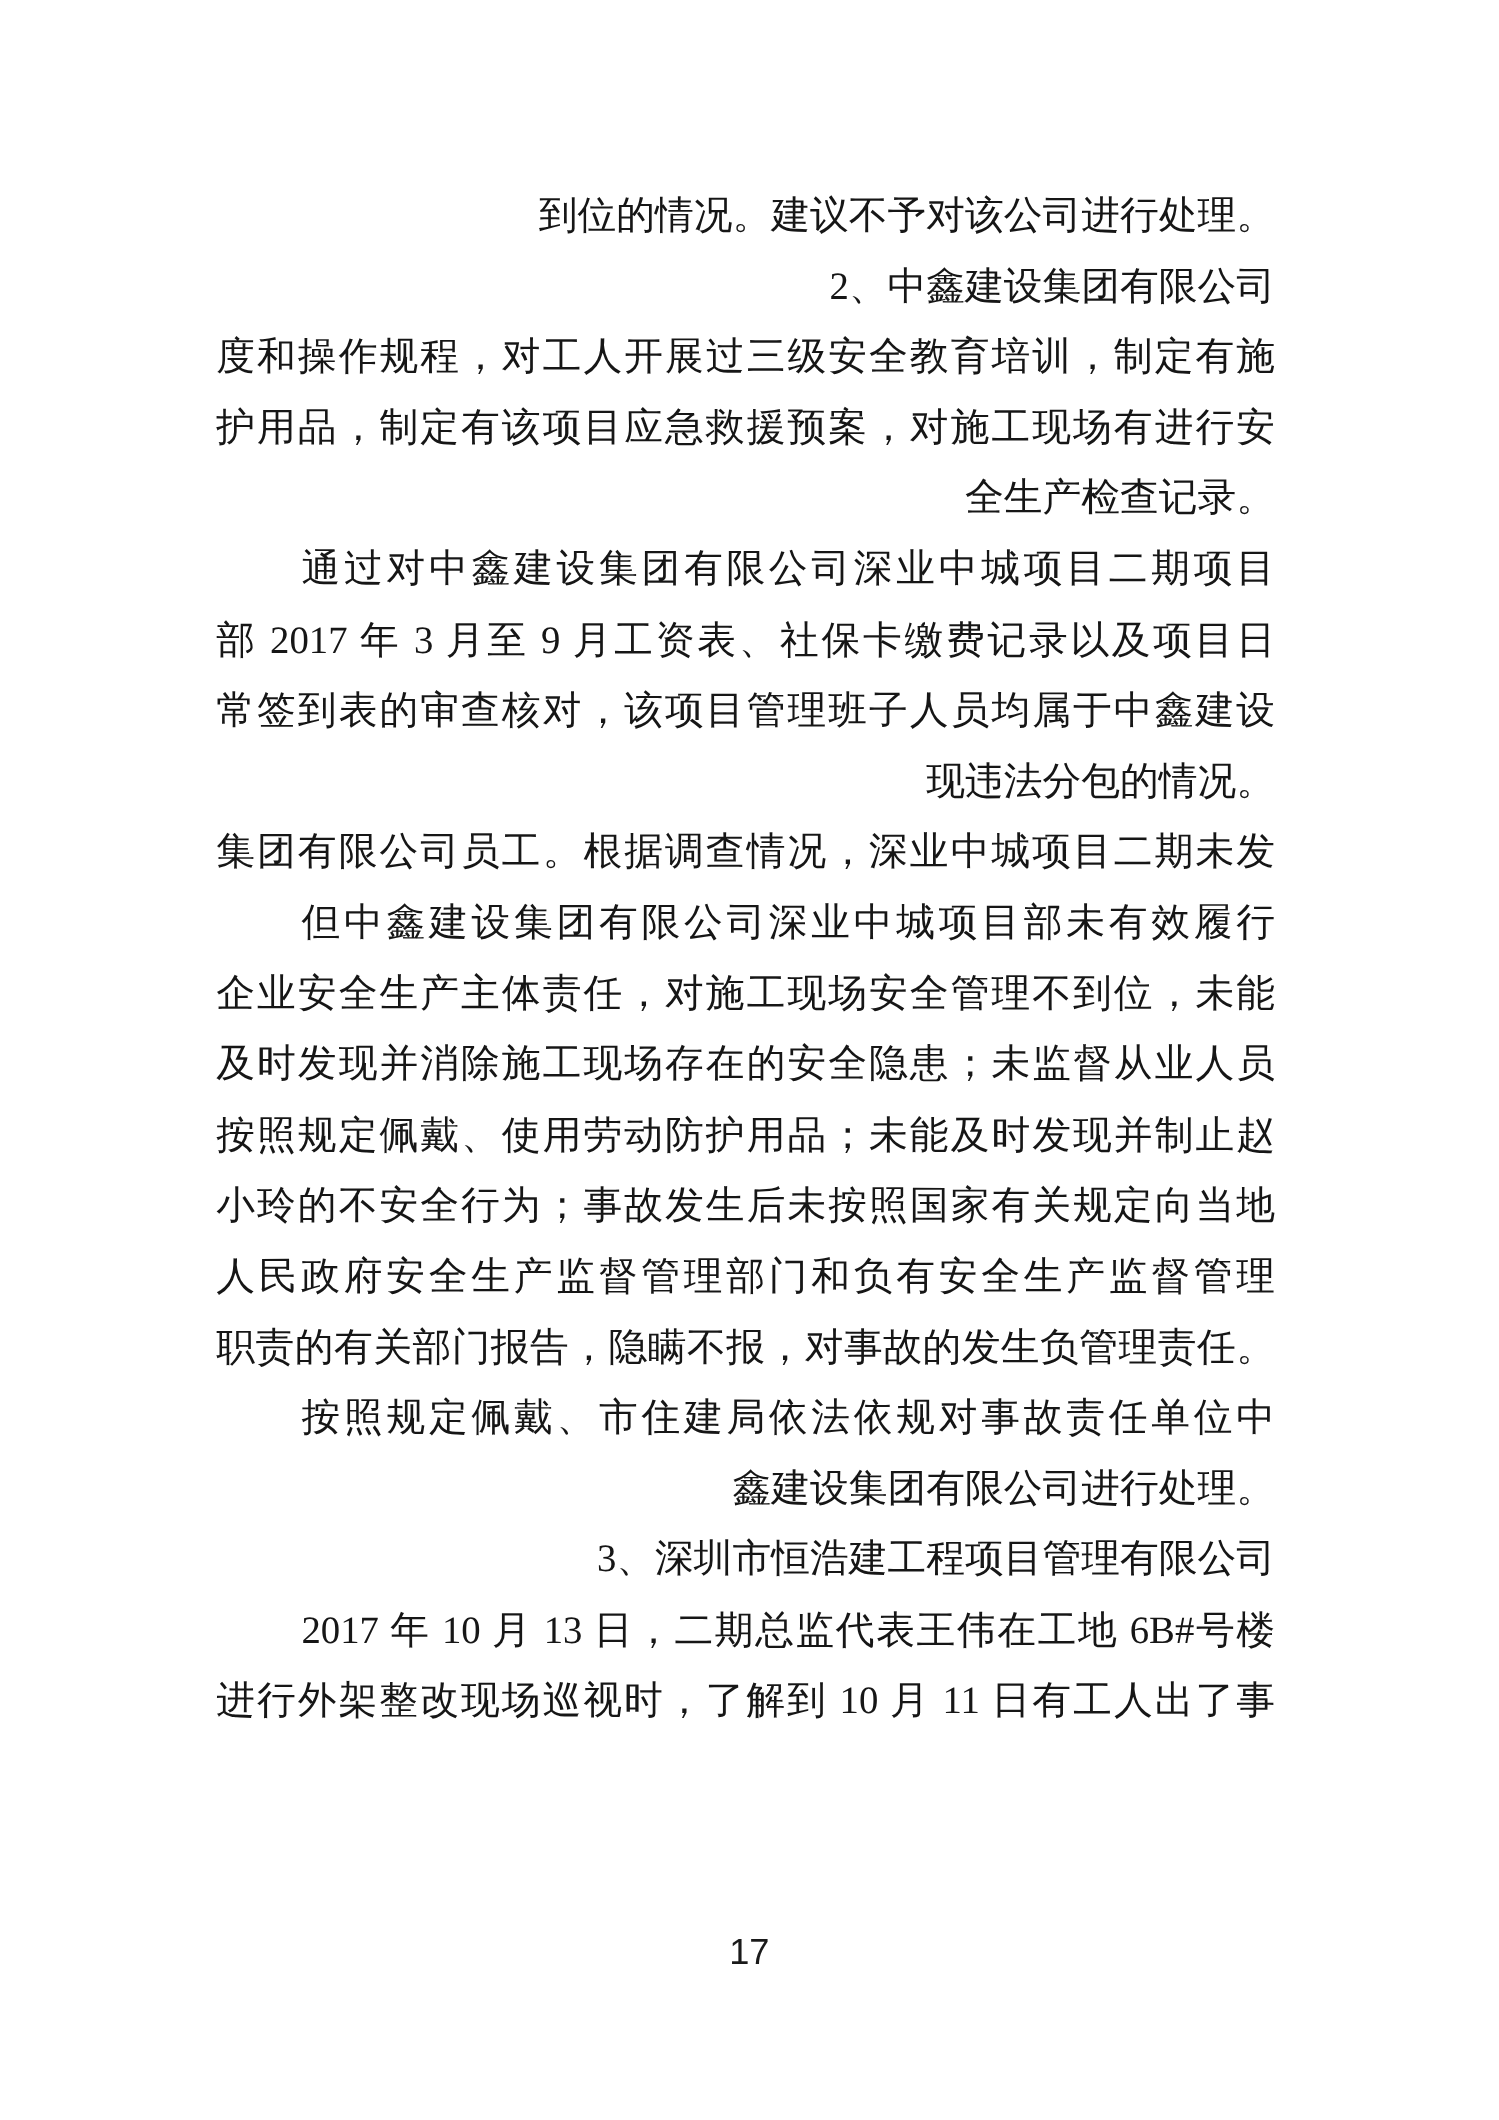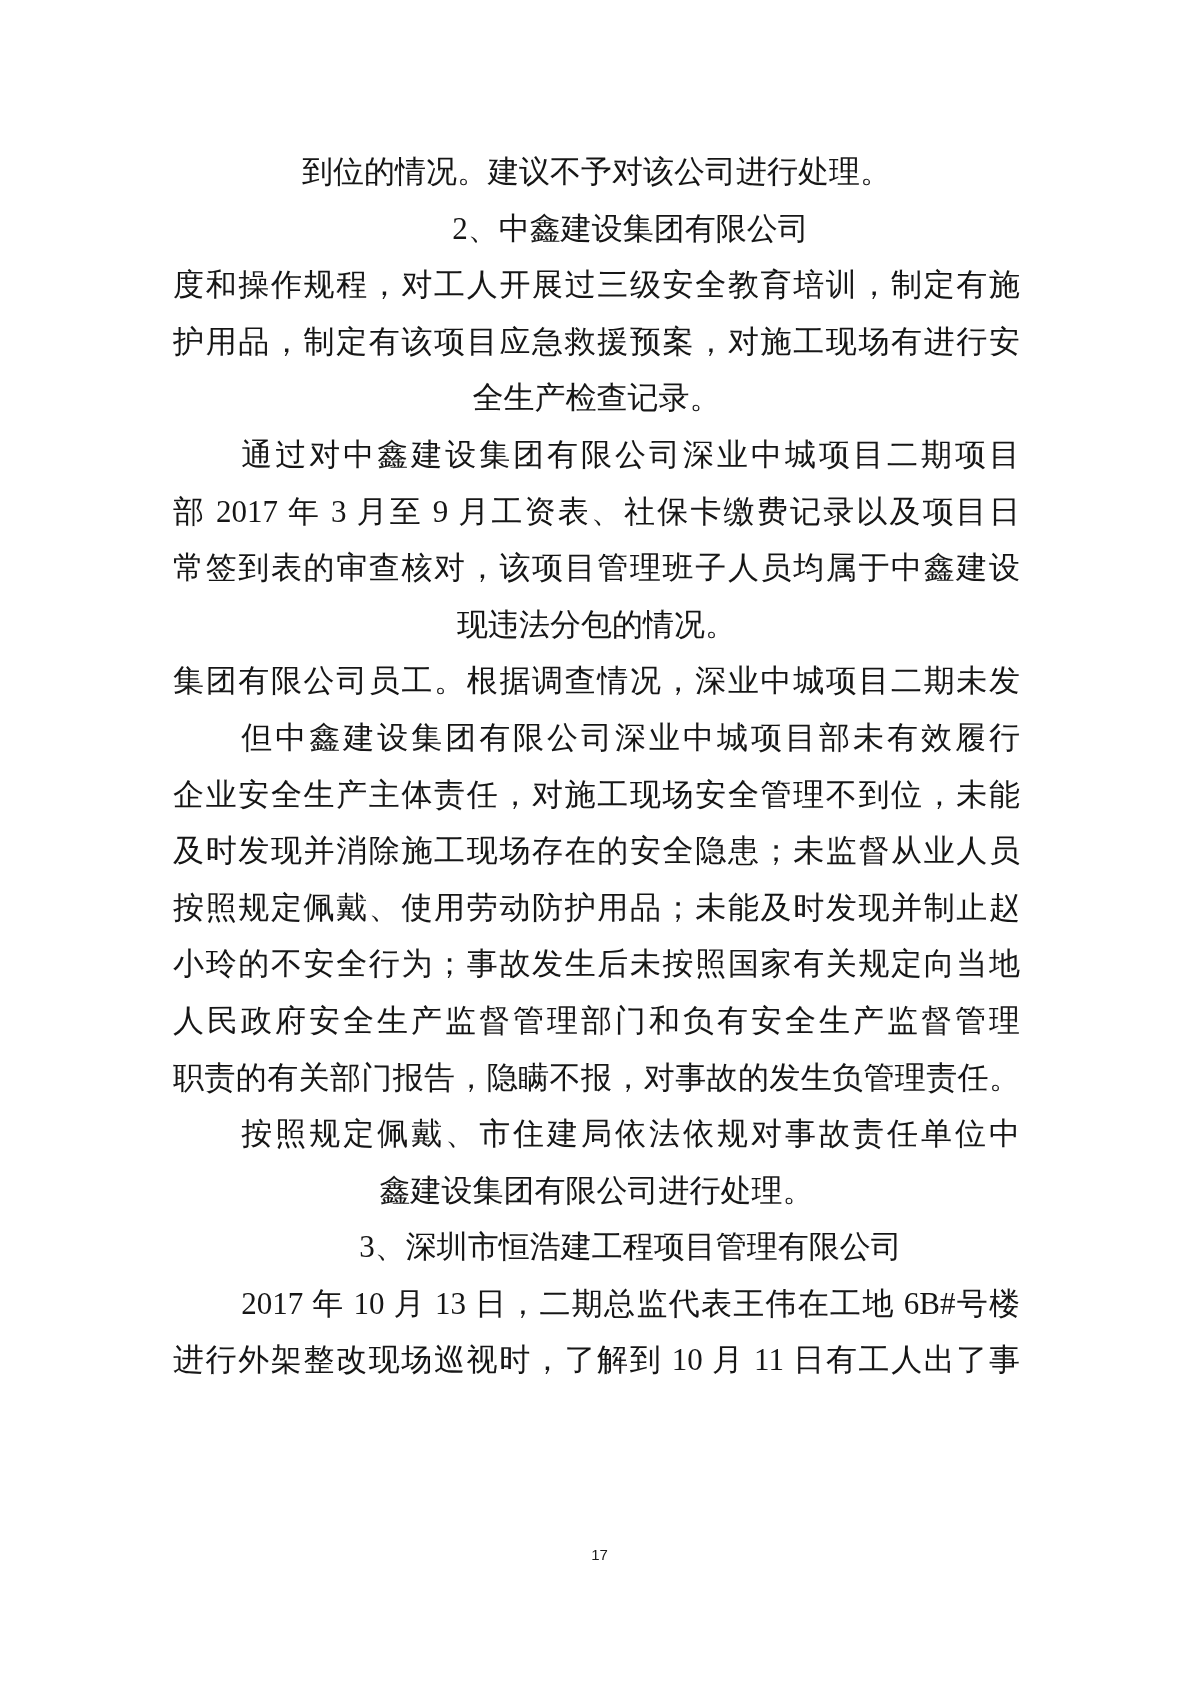--- a/index.html
+++ b/index.html
@@ -24,41 +24,41 @@
     position: absolute;
     left: 173px;
     top: 144px;
     width: 847px;
   }
   .line {
     font-size: 31px;
     line-height: 56.6px;
     height: 56.6px;
     white-space: pre-wrap;
-    text-align: center;
+    text-align: right;
     letter-spacing: 0;
   }
   .line.j {
     text-align: justify;
     text-align-last: justify;
     text-justify: inter-character;
   }
   .line.ind {
     text-indent: 2.2em;
   }
   .page-footer {
     position: absolute;
     left: 0;
     top: 1546px;
     width: 100%;
     text-align: center;
   }
   .page-number {
     font-family: "Liberation Sans", "DejaVu Sans", sans-serif;
-    font-size: 15px;
+    font-size: 29px;
     color: #1a1a1a;
   }
 </style>
 </head>
 <body>
 
 <div class="page">
   <div class="doc-body">
       <div class="line">到位的情况。建议不予对该公司进行处理。</div>
       <div class="line ind">2、中鑫建设集团有限公司</div>

